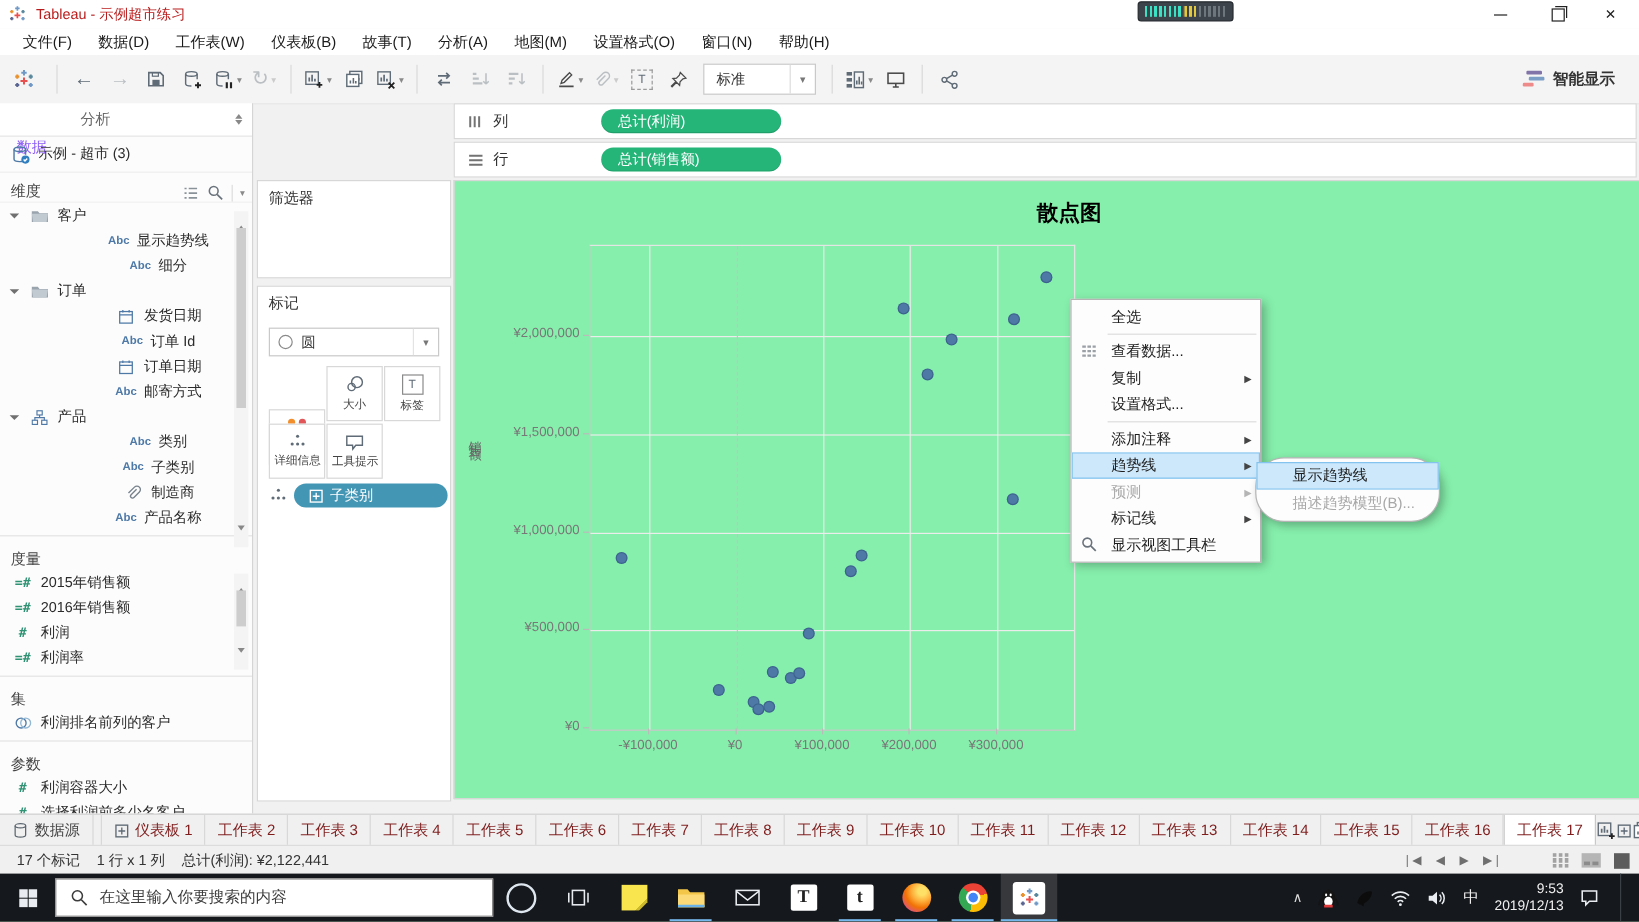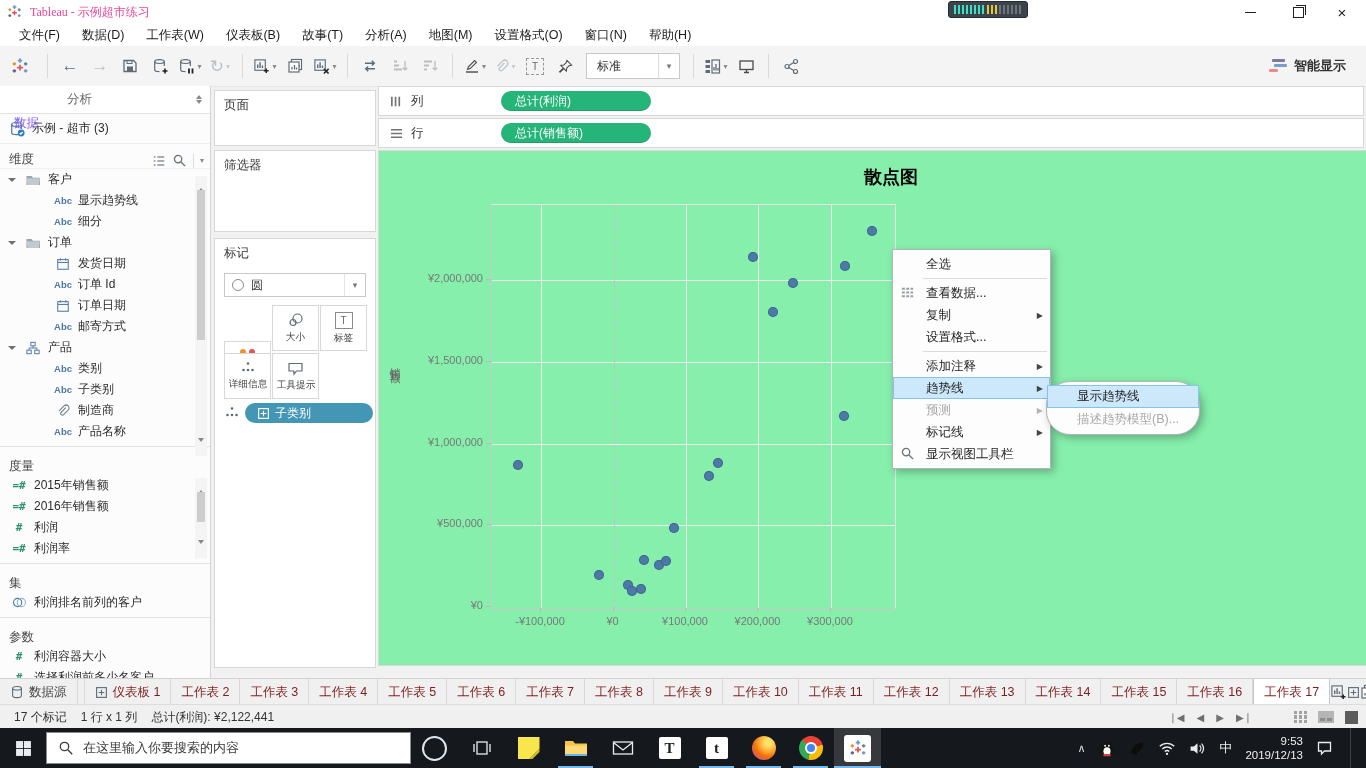--- a/index.html
+++ b/index.html
@@ -5,21 +5,21 @@
   html,body{margin:0;padding:0;background:#000;}
   #app{position:relative;width:1366px;height:768px;overflow:hidden;background:#f1f1f1;
        font-family:"Liberation Sans","DejaVu Sans",sans-serif;font-size:12px;color:#333;
        -webkit-font-smoothing:antialiased;}
   .abs{position:absolute;}
   .icon{display:inline-flex;align-items:center;justify-content:center;vertical-align:middle;}
   .icon svg{display:block;}
 
   
   #titlebar{left:0;top:0;width:1366px;height:24px;background:#fff;}
-  #app-title{left:30px;top:4px;color:#ec4899;font-size:12px;font-family:Liberation Serif, serif;}
+  #app-title{left:30px;top:4px;color:#b91c1c;font-size:12px;}
   #title-logo{left:7px;top:4px;}
   #rec-widget{left:948px;top:1px;width:78px;height:15px;background:#3c434b;border-radius:3px;border:1px solid #262b30;}
   #rec-widget span{position:absolute;top:3px;bottom:3px;}
   .meter-teal{left:5px;width:32px;background:repeating-linear-gradient(90deg,#39e2c4 0 2px,transparent 2px 4px);}
   .meter-yellow{left:38px;width:11px;background:repeating-linear-gradient(90deg,#e3c83a 0 2px,transparent 2px 4px);}
   .meter-gray{left:50px;width:23px;background:repeating-linear-gradient(90deg,#6d757d 0 2px,transparent 2px 4px);}
   .wctl{top:0;width:40px;height:24px;display:flex;align-items:center;justify-content:center;color:#222;}
   #win-min{left:1230px;}#win-restore{left:1278px;}#win-close{left:1322px;font-size:15px;}
   #win-min i{display:block;width:11px;border-top:1px solid #222;}
   #win-restore i{display:block;width:9px;height:9px;border:1px solid #222;position:relative;background:#fff;}
@@ -55,21 +55,21 @@
   #pane-tab-ctl{margin-left:auto;margin-right:8px;color:#888;display:flex;flex-direction:column;gap:1px;}
   .tri-up{width:0;height:0;border-left:3.5px solid transparent;border-right:3.5px solid transparent;border-bottom:4px solid #888;}
   .tri-dn{width:0;height:0;border-left:3.5px solid transparent;border-right:3.5px solid transparent;border-top:4px solid #888;}
   #datasource-row{height:29px;display:flex;align-items:center;gap:7px;padding-left:9px;border-bottom:1px solid #eee;background:#fcfcfc;color:#2b2b2b;}
   .sec-header{height:24px;display:flex;align-items:flex-end;padding-left:9px;color:#444;font-size:12.5px;}
   #dims-header{border-bottom:1px solid #f0f0f0;}
   #dims-header .hicons{margin-left:auto;display:flex;align-items:center;gap:6px;margin-right:6px;color:#8a8a8a;}
   .hsep{width:1px;height:14px;background:#ddd;}
   .field-row{height:21px;display:flex;align-items:center;padding-left:8px;color:#2b2b2b;white-space:nowrap;}
   .field-row .fcaret{width:0;height:0;border-left:4px solid transparent;border-right:4px solid transparent;border-top:4.5px solid #707070;margin-right:6px;}
-  .field-row.child{padding-left:52px;}
+  .field-row.child{padding-left:52px;justify-content:center;}
   .ficon{width:22px;display:inline-flex;justify-content:center;margin-right:4px;flex:none;}
   .abc{color:#4e79a7;font-size:9.5px;font-weight:bold;letter-spacing:0;}
   .numic{color:#2e9273;font-size:11px;font-weight:bold;font-family:"DejaVu Sans Mono",monospace;}
   .sec-divider{height:1px;background:#e3e3e3;margin:4px 0;}
   .vscroll{position:absolute;width:12px;background:#f4f4f4;}
   .vscroll .thumb{position:absolute;left:2px;right:2px;background:#cdcdcd;}
   .varrow{position:absolute;left:2.5px;color:#8a8a8a;}
 
   
   .card{position:absolute;left:214px;width:160px;background:#fff;border:1px solid #d7d7d7;}
@@ -619,23 +619,20 @@
       <i class="thumb" style="top:14px;height:150px;"></i>
       <span class="varrow" style="bottom:0px;"><i class="tri-dn"></i></span>
     </div>
     <div class="vscroll" style="left:195px;top:392px;height:80px;">
       <span class="varrow" style="top:-2px;"><i class="tri-up"></i></span>
       <i class="thumb" style="top:14px;height:30px;"></i>
       <span class="varrow" style="bottom:0px;"><i class="tri-dn"></i></span>
     </div>
   </div>
 
-  <div class="abs card" id="card-pages">
-    <div class="card-label">页面</div>
-  </div>
   <div class="abs card" id="card-filters">
     <div class="card-label">筛选器</div>
   </div>
   <div class="abs card" id="card-marks">
     <div class="card-label">标记</div>
     <div id="mark-type">
       <span class="circ"></span>
       <span>圆</span>
       <span class="dd">▾</span>
     </div>

